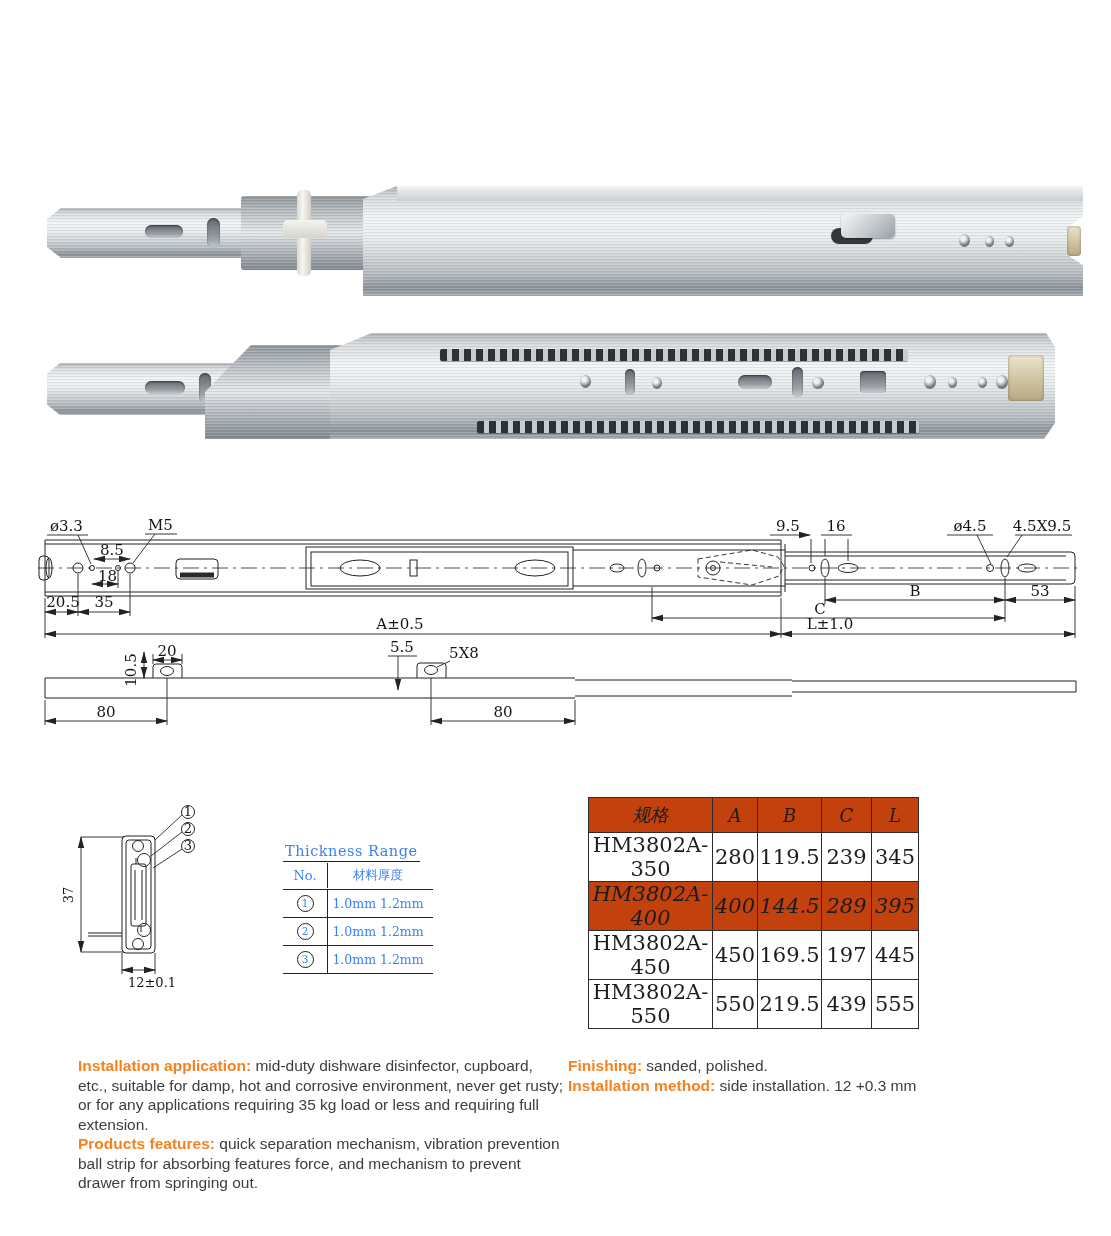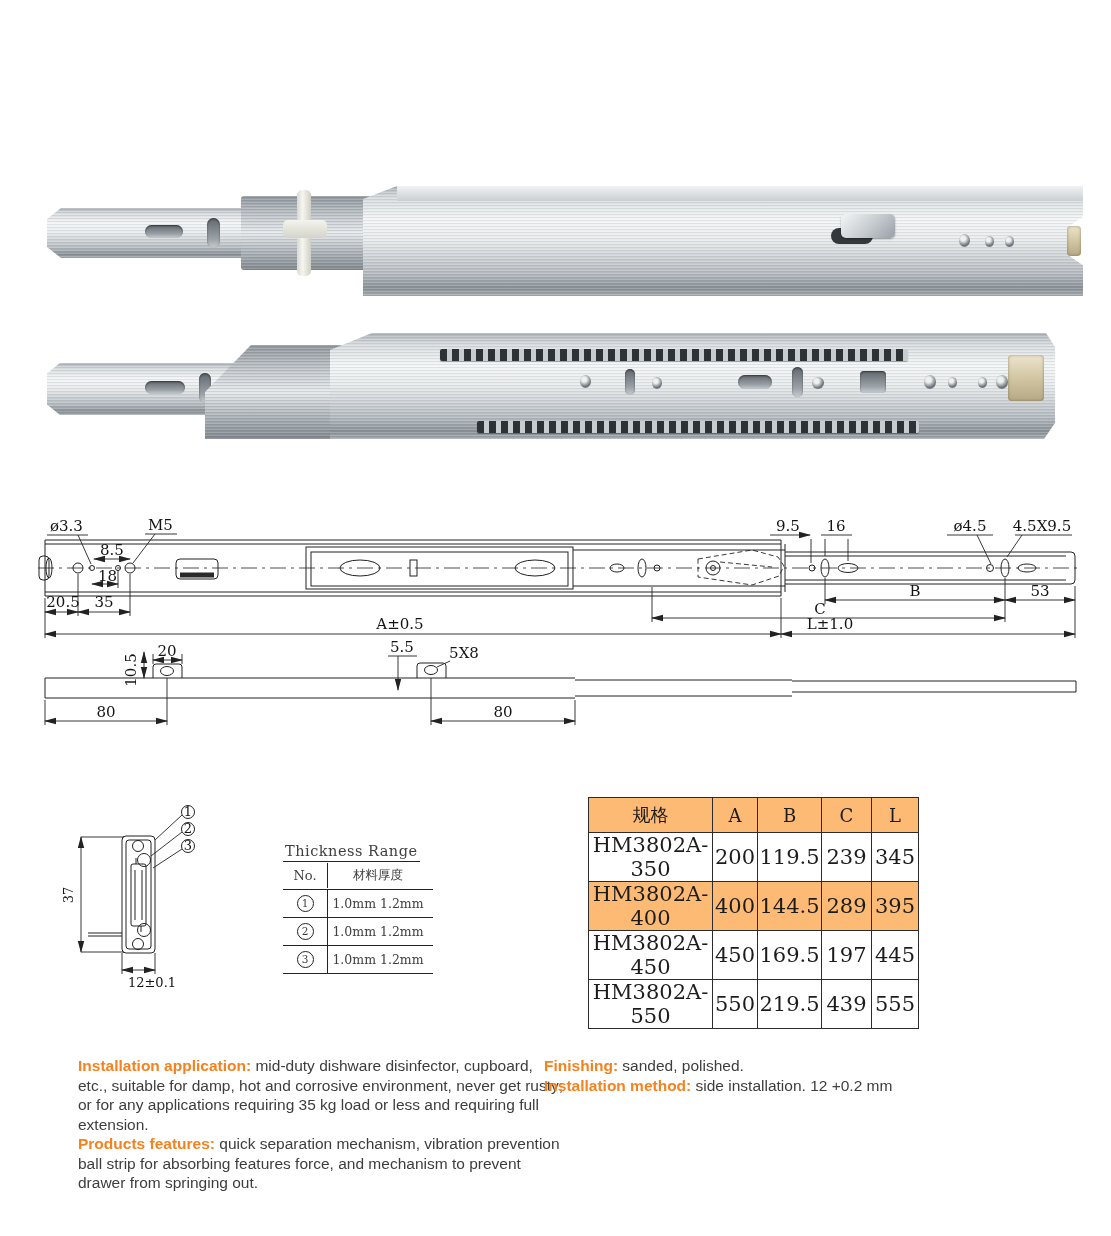--- a/index.html
+++ b/index.html
@@ -40,40 +40,40 @@
   
   svg .ln{stroke:#222;stroke-width:1;fill:none;}
   svg .thick{stroke:#2a2a2a;stroke-width:5;fill:none;}
   svg .cl{stroke:#222;stroke-width:0.8;fill:none;stroke-dasharray:16 5 3 5;}
   svg .dash{stroke:#222;stroke-width:0.9;fill:none;stroke-dasharray:5 3;}
   svg .dim{stroke:#222;stroke-width:0.9;fill:none;}
   svg .dt{font-family:"DejaVu Serif", serif;font-size:15px;fill:#141414;stroke:none;}
   svg .dt2{font-family:"DejaVu Serif", serif;font-size:13px;fill:#141414;stroke:none;}
 
   
-  .tk{position:absolute;left:283px;top:841px;width:150px;font-family:"DejaVu Serif", serif;color:#404040;}
+  .tk{position:absolute;left:283px;top:841px;width:150px;font-family:"DejaVu Serif", serif;color:#3b82f6;}
   .tk-title{font-size:14.5px;letter-spacing:.5px;border-bottom:1px solid #222;display:inline-block;padding:0 2px 2px 2px;}
   .tk-row{display:flex;border-bottom:1px solid #222;align-items:center;}
   .tk-c1{width:44px;text-align:center;border-right:1px solid #222;padding:5px 0;font-size:13px;}
   .tk-c2{width:100px;text-align:center;padding:5px 0;font-size:12.5px;}
   .circ{display:inline-block;width:15px;height:15px;border:1px solid #222;border-radius:50%;
         line-height:15px;font-size:10.5px;text-align:center;}
 
   
   table.spec{position:absolute;left:588px;top:797px;border-collapse:collapse;table-layout:fixed;
              font-family:"DejaVu Serif", serif;color:#1c1c1c;}
   table.spec td,table.spec th{border:1px solid #2b2b2b;text-align:center;height:34px;padding:0;}
   table.spec th{font-size:18px;font-weight:normal;}
   table.spec td{font-size:21px;}
-  .shade{background:#fdba74;}
+  .shade{background:#c2410c;font-style:italic;}
   .c-spec{width:123px;} .c-a{width:44px;} .c-b{width:63px;} .c-c{width:49px;} .c-l{width:46px;}
 
   
   .notes-left{position:absolute;left:78px;top:1056px;width:488px;font-size:15.5px;line-height:19.5px;}
-  .notes-right{position:absolute;left:544px;top:1056px;width:500px;font-size:15.5px;line-height:20px;}
+  .notes-right{position:absolute;left:568px;top:1056px;width:500px;font-size:15.5px;line-height:20px;}
   .lbl{color:#f5821f;font-weight:bold;}
 </style>
 </head>
 <body>
 
 <div class="page">
 
   <div class="photo" style="left:45px;top:180px;width:1040px;height:122px;">
     <div class="abs brushed" style="left:2px;top:28px;width:202px;height:50px;clip-path:polygon(14px 0,100% 0,100% 100%,14px 100%,0 78%,0 22%);">
       <div class="hole-oval" style="left:98px;top:17px;width:38px;height:13px;"></div>
@@ -299,21 +299,21 @@
     <tbody>
         <tr class="shade">
       <th class="c-spec">规格</th>
       <th class="c-a">A</th>
       <th class="c-b">B</th>
       <th class="c-c">C</th>
       <th class="c-l">L</th>
     </tr>
     <tr>
       <td>HM3802A-350</td>
-      <td>200</td>
+      <td>280</td>
       <td>119.5</td>
       <td>239</td>
       <td>345</td>
     </tr>
     <tr class="shade">
       <td>HM3802A-400</td>
       <td>400</td>
       <td>144.5</td>
       <td>289</td>
       <td>395</td>
@@ -337,17 +337,17 @@
 
   <div class="notes-left">
     <span class="lbl">Installation application:</span><span> mid-duty dishware disinfector, cupboard, etc., suitable for damp, hot and corrosive environment, never get rusty; or for any applications requiring 35 kg load or less and requiring full extension.</span><br>
     <span class="lbl">Products features:</span><span> quick separation mechanism, vibration prevention ball strip for absorbing features force, and mechanism to prevent drawer from springing out.</span>
   </div>
   <div class="notes-right">
     <div>
       <span class="lbl">Finishing:</span><span> sanded, polished.</span>
     </div>
     <div>
-      <span class="lbl">Installation method:</span><span> side installation. 12 +0.2 mm</span>
+      <span class="lbl">Installation method:</span><span> side installation. 12 +0.3 mm</span>
     </div>
   </div>
 
 </div>
 
 </body></html>

